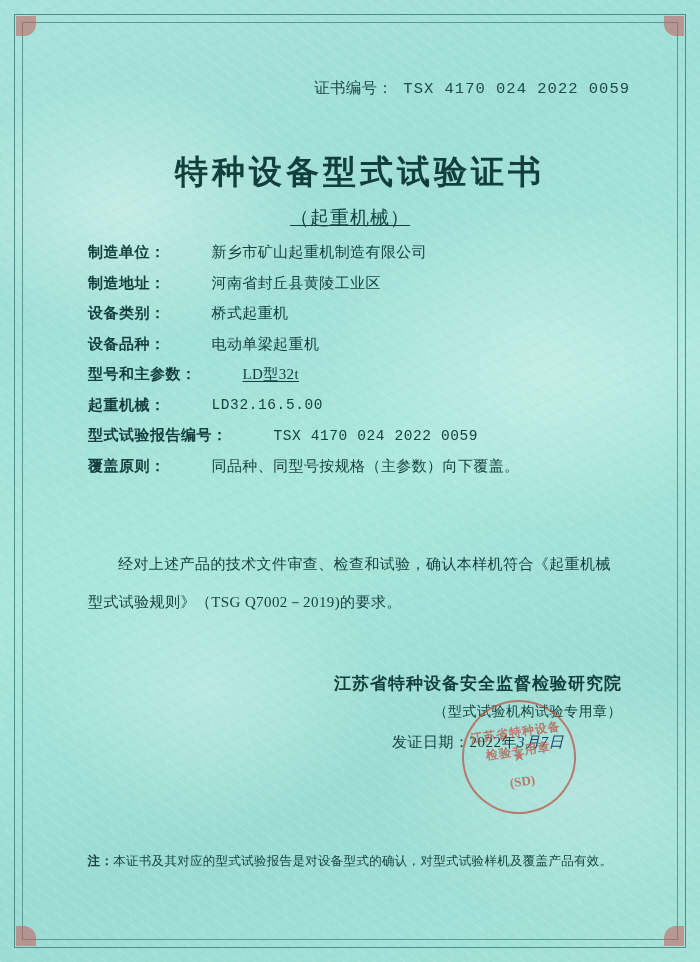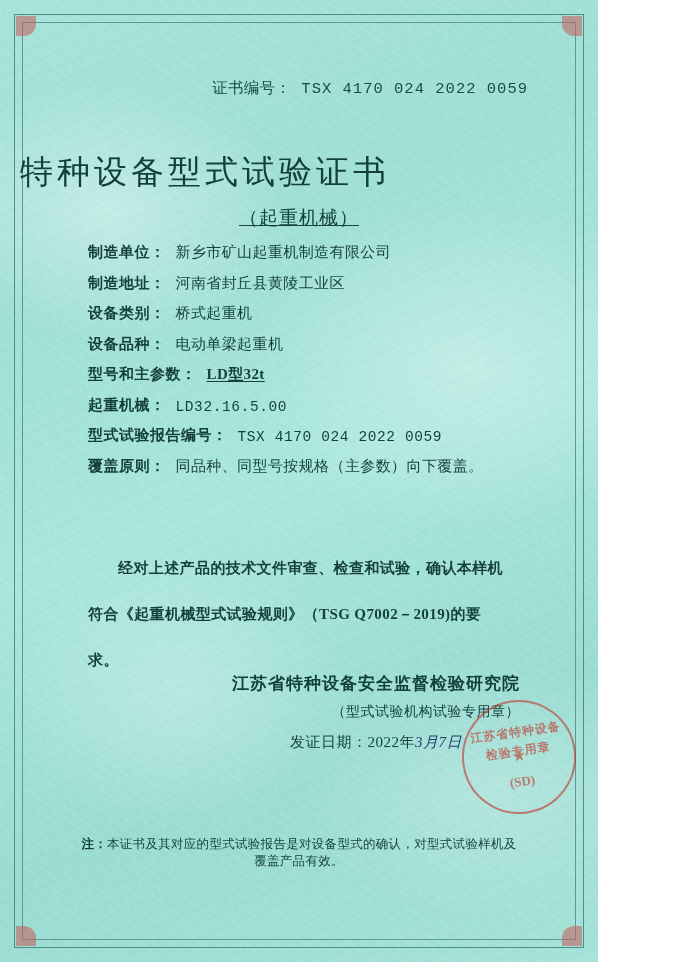--- a/index.html
+++ b/index.html
@@ -9,21 +9,21 @@
   body {
     width: 700px;
     height: 962px;
     font-family: "Liberation Serif", serif;
     background: #ffffff;
     overflow: hidden;
   }
 
   .certificate {
     position: relative;
-    width: 598px;
+    width: 700px;
     height: 962px;
     box-sizing: border-box;
     background:
       radial-gradient(ellipse 280px 200px at 18% 22%, rgba(255,255,255,0.38), rgba(255,255,255,0) 65%),
       radial-gradient(ellipse 320px 240px at 78% 38%, rgba(255,255,255,0.30), rgba(255,255,255,0) 68%),
       radial-gradient(ellipse 260px 220px at 30% 72%, rgba(255,255,255,0.26), rgba(255,255,255,0) 66%),
       radial-gradient(ellipse 300px 200px at 82% 82%, rgba(255,255,255,0.22), rgba(255,255,255,0) 66%),
       radial-gradient(ellipse 200px 160px at 52% 50%, rgba(170,235,225,0.30), rgba(255,255,255,0) 70%),
       linear-gradient(160deg, #a7e3da 0%, #9fdfd6 25%, #a9e6dc 50%, #9adcd2 75%, #a5e2d8 100%);
     overflow: hidden;
@@ -81,23 +81,23 @@
     white-space: nowrap;
   }
   .cert-no .label { margin-right: 6px; }
   .cert-no .value { font-family: "Liberation Mono", monospace; letter-spacing: 1px; }
 
   .title {
     position: absolute;
     top: 150px;
     left: 0;
     right: 0;
-    text-align: left;
+    text-align: center;
     font-size: 33px;
-    font-weight: normal;
+    font-weight: bold;
     letter-spacing: 4px;
     color: #123f3b;
     margin-left: 20px;
   }
   .subtitle {
     position: absolute;
     top: 205px;
     left: 0;
     right: 0;
     text-align: center;
@@ -108,56 +108,55 @@
   }
 
   .fields {
     position: absolute;
     top: 243px;
     left: 88px;
     right: 70px;
   }
   .field-row {
     display: flex;
-    align-items: flex-end;
+    align-items: center;
     margin-bottom: 11.5px;
     font-size: 15px;
     color: #143f3c;
+    gap: 36px;
   }
   .field-label {
     font-weight: bold;
     white-space: nowrap;
     letter-spacing: 0.5px;
   }
   .field-value {
     margin-left: 10px;
     letter-spacing: 0.4px;
   }
   .field-value.mono {
     font-family: "Liberation Mono", monospace;
     letter-spacing: 0.6px;
     font-size: 14.5px;
   }
   .field-value.underline {
     text-decoration: underline;
     text-underline-offset: 2px;
-    font-weight: bold;
   }
 
   .statement {
     position: absolute;
     top: 545px;
     left: 88px;
     right: 86px;
     font-size: 15px;
-    line-height: 46px;
+    line-height: 38px;
     color: #143f3c;
     text-indent: 30px;
     letter-spacing: 0.4px;
-    font-weight: bold;
   }
 
   .issuer-block {
     position: absolute;
     top: 672px;
     right: 78px;
     text-align: center;
     color: #123f3b;
   }
   .issuer-name {

